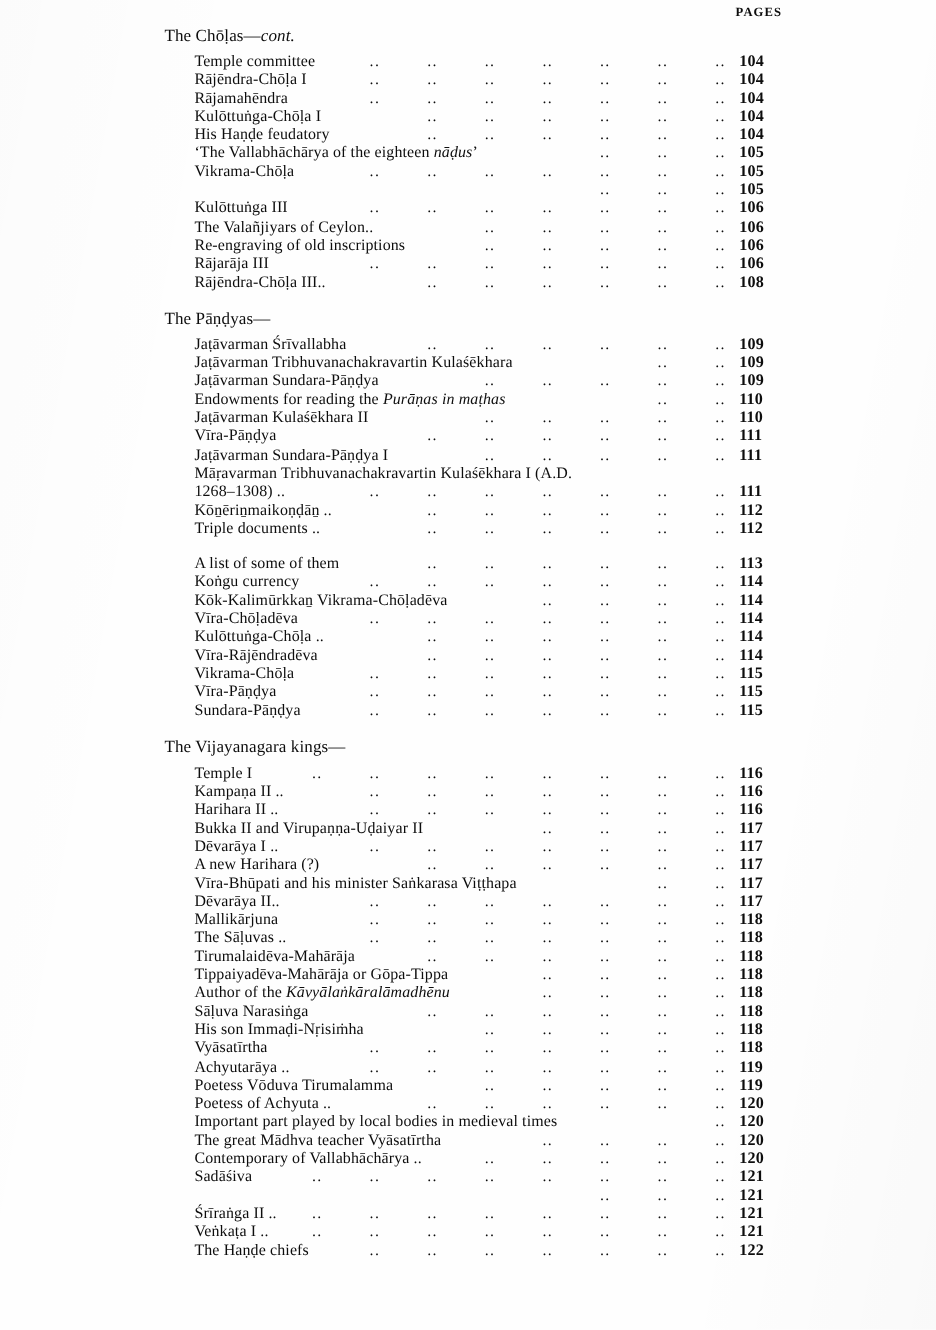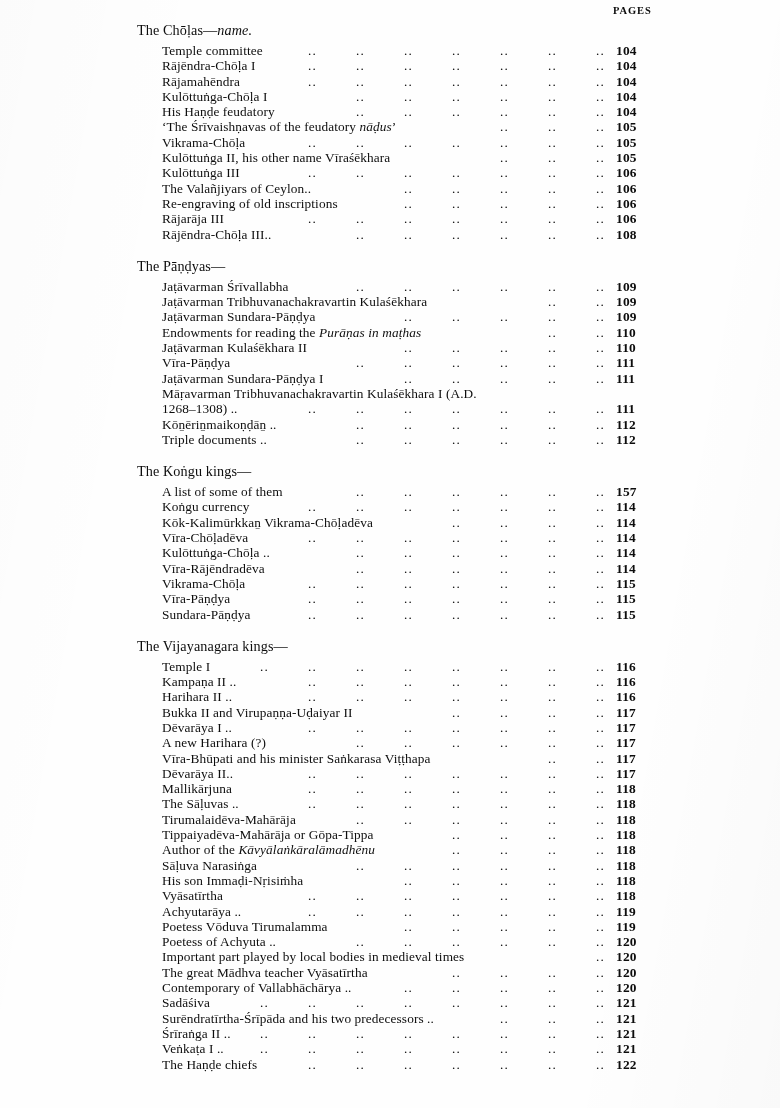--- a/index.html
+++ b/index.html
@@ -105,21 +105,21 @@
 </style>
 </head>
 <body>
 
 <div id="page">
 
   <div id="pages-header">PAGES</div>
 
   <div id="toc">
       <div class="section">
-        <div class="section-title"><span>The Chōḷas—</span><span class="cont">name.</span></div>
+        <div class="section-title"><span>The Chōḷas—</span><span class="cont">cont.</span></div>
         <div class="entries">
           <div class="entry">
             <div class="label"><span>Temple committee</span></div>
             <div class="leaders">
               <span style="left: 596px;">..</span>
               <span style="left: 548px;">..</span>
               <span style="left: 500px;">..</span>
               <span style="left: 452px;">..</span>
               <span style="left: 404px;">..</span>
               <span style="left: 356px;">..</span>
@@ -171,21 +171,21 @@
               <span style="left: 596px;">..</span>
               <span style="left: 548px;">..</span>
               <span style="left: 500px;">..</span>
               <span style="left: 452px;">..</span>
               <span style="left: 404px;">..</span>
               <span style="left: 356px;">..</span>
             </div>
             <div class="pageno">104</div>
           </div>
           <div class="entry">
-            <div class="label"><span>‘The Śrīvaishṇavas of the feudatory </span><i>nāḍus</i><span>’</span></div>
+            <div class="label"><span>‘The Vallabhāchārya of the eighteen </span><i>nāḍus</i><span>’</span></div>
             <div class="leaders">
               <span style="left: 596px;">..</span>
               <span style="left: 548px;">..</span>
               <span style="left: 500px;">..</span>
             </div>
             <div class="pageno">105</div>
           </div>
           <div class="entry">
             <div class="label"><span>Vikrama-Chōḷa</span></div>
             <div class="leaders">
@@ -193,21 +193,20 @@
               <span style="left: 548px;">..</span>
               <span style="left: 500px;">..</span>
               <span style="left: 452px;">..</span>
               <span style="left: 404px;">..</span>
               <span style="left: 356px;">..</span>
               <span style="left: 308px;">..</span>
             </div>
             <div class="pageno">105</div>
           </div>
           <div class="entry">
-            <div class="label"><span>Kulōttuṅga II, his other name Vīraśēkhara</span></div>
             <div class="leaders">
               <span style="left: 596px;">..</span>
               <span style="left: 548px;">..</span>
               <span style="left: 500px;">..</span>
             </div>
             <div class="pageno">105</div>
           </div>
           <div class="entry">
             <div class="label"><span>Kulōttuṅga III</span></div>
             <div class="leaders">
@@ -382,33 +381,32 @@
               <span style="left: 500px;">..</span>
               <span style="left: 452px;">..</span>
               <span style="left: 404px;">..</span>
               <span style="left: 356px;">..</span>
             </div>
             <div class="pageno">112</div>
           </div>
         </div>
       </div>
       <div class="section">
-        <div class="section-title"><span>The Koṅgu kings—</span></div>
         <div class="entries">
           <div class="entry">
             <div class="label"><span>A list of some of them</span></div>
             <div class="leaders">
               <span style="left: 596px;">..</span>
               <span style="left: 548px;">..</span>
               <span style="left: 500px;">..</span>
               <span style="left: 452px;">..</span>
               <span style="left: 404px;">..</span>
               <span style="left: 356px;">..</span>
             </div>
-            <div class="pageno">157</div>
+            <div class="pageno">113</div>
           </div>
           <div class="entry">
             <div class="label"><span>Koṅgu currency</span></div>
             <div class="leaders">
               <span style="left: 596px;">..</span>
               <span style="left: 548px;">..</span>
               <span style="left: 500px;">..</span>
               <span style="left: 452px;">..</span>
               <span style="left: 404px;">..</span>
               <span style="left: 356px;">..</span>
@@ -769,21 +767,20 @@
               <span style="left: 500px;">..</span>
               <span style="left: 452px;">..</span>
               <span style="left: 404px;">..</span>
               <span style="left: 356px;">..</span>
               <span style="left: 308px;">..</span>
               <span style="left: 260px;">..</span>
             </div>
             <div class="pageno">121</div>
           </div>
           <div class="entry">
-            <div class="label"><span>Surēndratīrtha-Śrīpāda and his two predecessors ..</span></div>
             <div class="leaders">
               <span style="left: 596px;">..</span>
               <span style="left: 548px;">..</span>
               <span style="left: 500px;">..</span>
             </div>
             <div class="pageno">121</div>
           </div>
           <div class="entry">
             <div class="label"><span>Śrīraṅga II ..</span></div>
             <div class="leaders">

